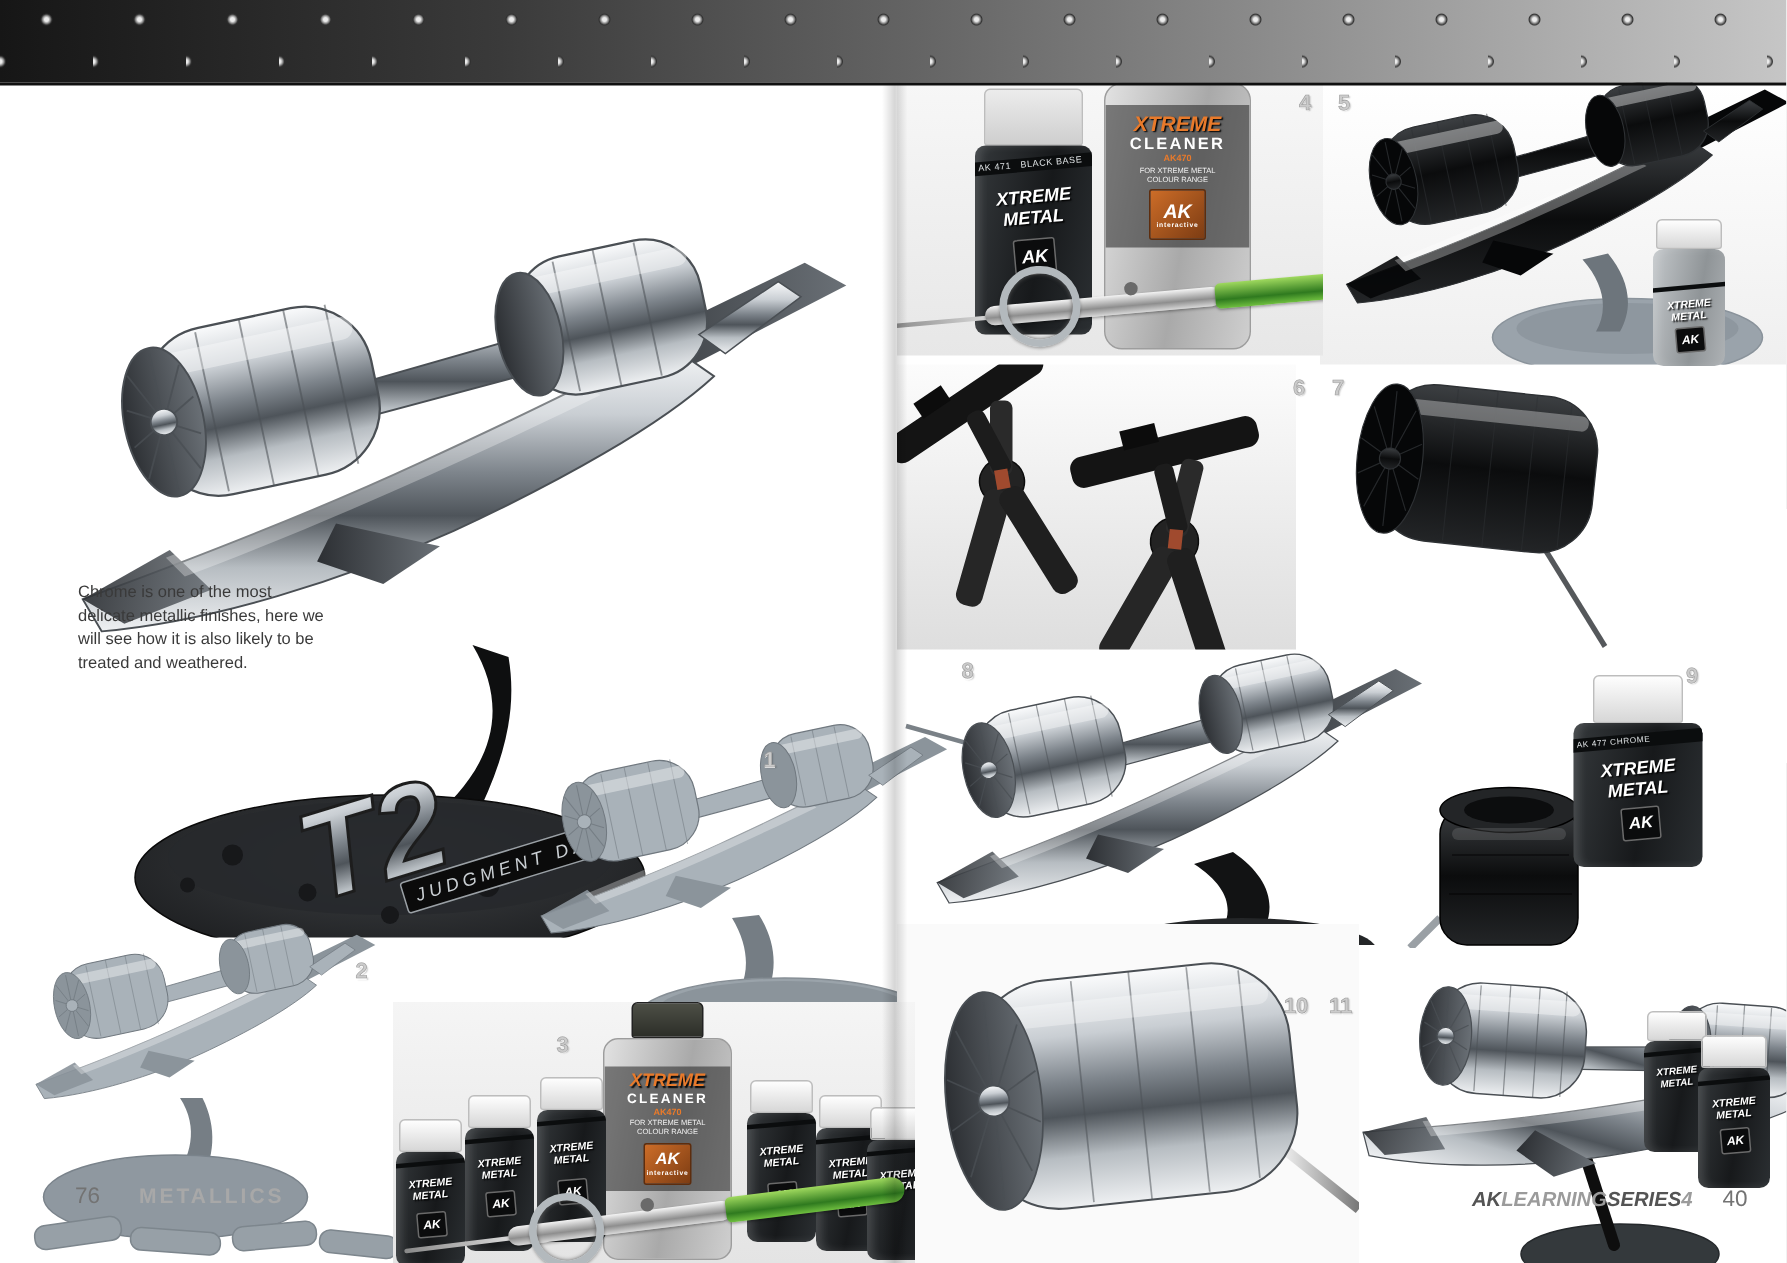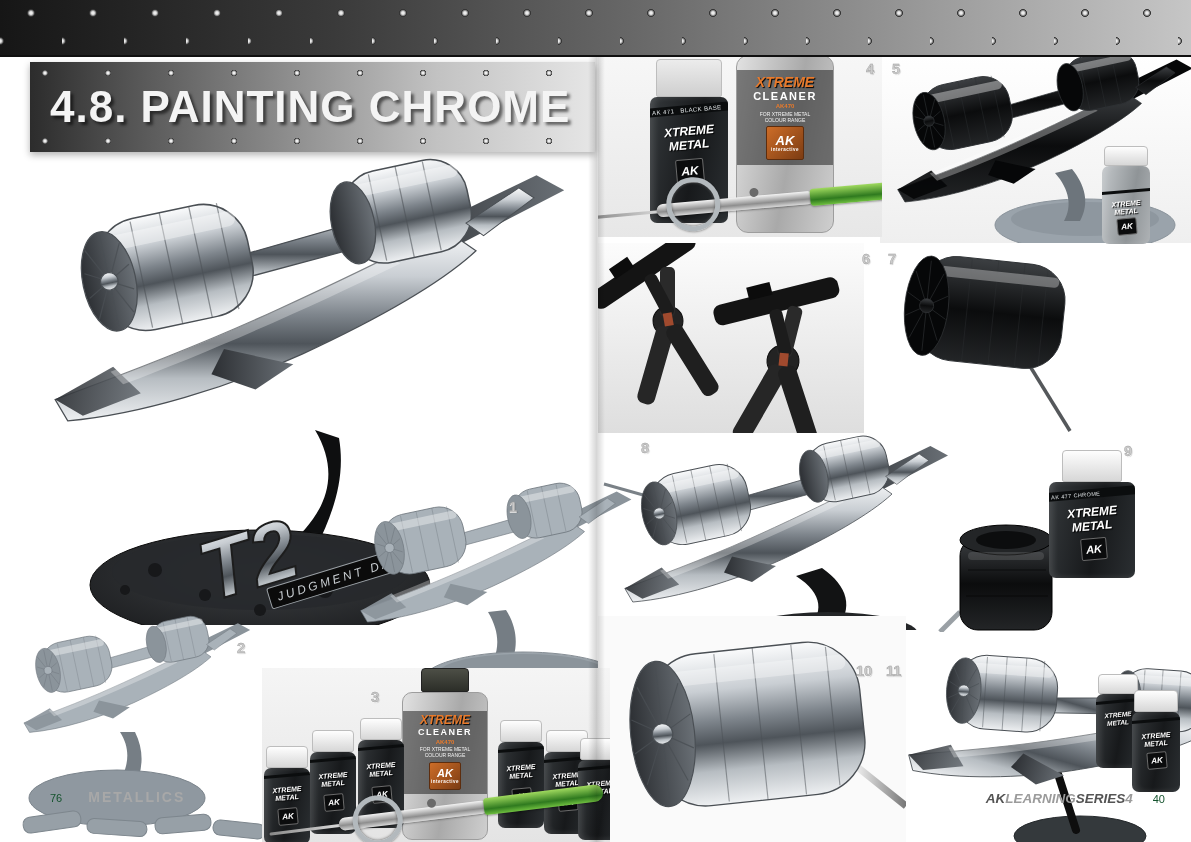--- a/index.html
+++ b/index.html
@@ -29,21 +29,21 @@
   .cap{position:absolute;z-index:25;font-size:11px;color:#3a3a3a;line-height:1.42;}
   .cap-right{text-align:right;white-space:pre-line;}
   .step-num{position:absolute;z-index:26;font-size:14.5px;font-weight:bold;color:#cbcbcb;
     -webkit-text-stroke:.4px #9a9a9a;text-shadow:0 1px 0 rgba(255,255,255,.9),1px 1px 1px rgba(0,0,0,.2);}
   .gutter{position:absolute;left:588px;top:55px;width:17px;height:787px;z-index:24;pointer-events:none;
     background:linear-gradient(90deg,rgba(0,0,0,0) 0%,rgba(0,0,0,.16) 50%,rgba(0,0,0,0) 100%);}
   
   .footer-left{position:absolute;left:50px;top:789px;z-index:27;display:flex;align-items:baseline;gap:26px;}
   .footer-right{position:absolute;left:880px;top:791px;width:285px;z-index:27;display:flex;
     align-items:baseline;justify-content:flex-end;}
-  .page-num{font-size:11px;color:#14532d;text-align:right;}
+  .page-num{font-size:15px;color:#737373;text-align:right;}
   .footer-label{font-size:14px;font-weight:bold;color:#a8a8a8;letter-spacing:2px;}
   .brand-i{font-style:italic;font-size:13.5px;font-weight:bold;}
   .brand-dark{color:#545454;font-weight:bold;}
   .brand-light{color:#9b9b9b;}
   .footer-right .page-num{margin-left:20px;}
   
   .jar{position:absolute;z-index:12;}
   .jcap{background:linear-gradient(#fefefe,#d7d7d7);border:1px solid #bdbdbd;border-radius:4px 4px 2px 2px;margin:0 auto;}
   .jcap-frost{background:linear-gradient(rgba(235,235,235,.92),rgba(200,200,200,.85));}
   .jbody{background:linear-gradient(100deg,#34383b,#17191b 55%,#2b2f32);border-radius:7px;position:relative;overflow:hidden;
@@ -184,20 +184,21 @@
         <circle cx="255" cy="470" r="6"></circle>
         <circle cx="120" cy="450" r="5"></circle>
     </g>
     <g transform="translate(205,462) rotate(-17)">
       <text x="0" y="0" font-size="84" font-weight="bold" font-style="italic" font-family="Liberation Sans, sans-serif" fill="url(#gChrome)" stroke="#1d1d1d" stroke-width="2">T2</text>
       <rect x="58" y="4" width="168" height="21" rx="2" fill="#0b0b0b" stroke="#9aa0a5"></rect>
       <text x="66" y="19" font-size="12" letter-spacing="3" fill="#c9ced2" font-family="Liberation Sans, sans-serif" font-style="italic">JUDGMENT DAY</text>
     </g>
   </svg>
 
+  <p class="cap" style="left:52px;top:377px;width:164px">Chrome is one of the most delicate metallic finishes, here we will see how it is also likely to be treated and weathered.</p>
 
   <svg class="photo v-gray" style="left:338px;top:462px;width:310px;height:242px;z-index:7" viewBox="0 0 310 242">
     <use href="#hk" width="420" height="260" transform="translate(12,16) scale(0.67)"></use>
     <path d="M150,150 C165,175 160,195 148,210 L168,212 C180,192 182,170 168,148 Z" fill="#757d84"></path>
     <ellipse cx="185" cy="218" rx="100" ry="28" fill="#9aa3aa" stroke="#868e95"></ellipse>
     <ellipse cx="185" cy="211" rx="84" ry="19" fill="#8b949b"></ellipse>
   </svg>
   <span class="step-num" style="left:509px;top:499px">1</span>
 
   <svg class="photo v-gray" style="left:15px;top:592px;width:255px;height:250px;z-index:7" viewBox="0 0 255 250">
@@ -446,25 +447,20 @@
     <div class="jbody" style="width:48px;height:80px">
       <div class="jstrip" style="top:7px"></div>
       <div class="jrange" style="top:20px;font-size:7px">XTREME</div>
       <div class="jrange" style="top:28px;font-size:7px">METAL</div>
       <div class="akbox" style="left:15px;top:40px;width:18px;height:15px;font-size:8px">AK</div>
     </div>
   </div>
 
   <div class="gutter"></div>
   <div class="top-band"></div>
-  <div class="title-plate">
-    <div class="rivet-row rivet-top"></div>
-    <h1>4.8. PAINTING CHROME</h1>
-    <div class="rivet-row rivet-bottom"></div>
-  </div>
 
   <div class="footer-left">
     <span class="page-num">76</span>
     <span class="footer-label">METALLICS</span>
   </div>
   <div class="footer-right">
     <span class="brand-i brand-dark">AK</span>
     <span class="brand-i brand-light">LEARNING</span>
     <span class="brand-i brand-dark">SERIES</span>
     <span class="brand-i brand-light">4</span>

